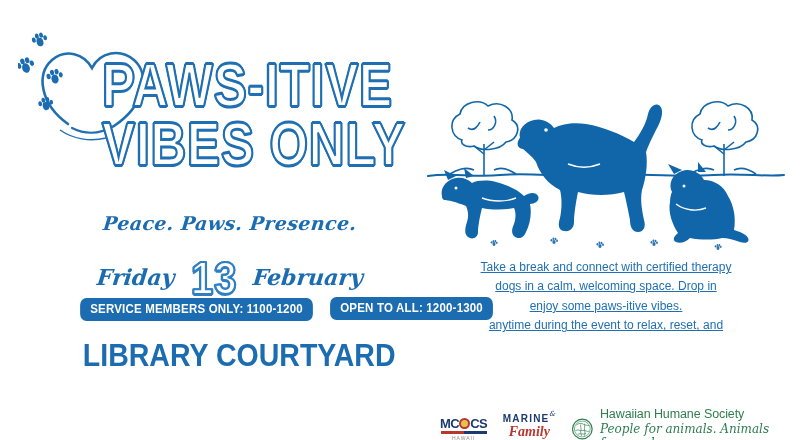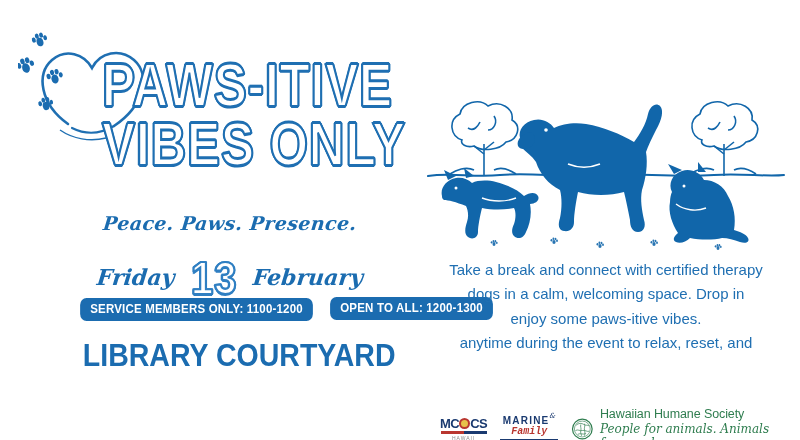--- a/index.html
+++ b/index.html
@@ -159,23 +159,24 @@
     position: absolute;
     left: 12px; top: 92px;
     width: 368px; height: 168px;
   }
   #body-copy {
     position: absolute;
     left: 18px; top: 258px;
     width: 356px;
     text-align: center;
     font-family: "Liberation Sans", sans-serif;
-    font-size: 15px;
+    font-size: 12px;
     line-height: 1.62;
     color: #1f6fb2;
+    text-decoration: underline;
   }
 
   
   #logo-strip {
     position: absolute;
     left: 30px; top: 362px;
     width: 340px;
     height: 40px;
     display: flex;
     align-items: center;
@@ -237,24 +238,24 @@
     line-height: 1;
   }
   #marine-amp {
     font-family: "DejaVu Serif", serif;
     font-style: italic;
     font-size: 7px;
     color: #1a3a70;
     vertical-align: super;
   }
   #marine-family {
-    font-family: Liberation Mono, monospace;
+    font-family: Liberation Serif, serif;
     font-style: italic;
     font-weight: 700;
-    font-size: 10px;
+    font-size: 14px;
     color: #b9362f;
     line-height: 1.05;
     margin-top: -1px;
   }
   #marine-rule {
     width: 58px; height: 1px;
     background: #1a3a70;
     margin: 1.5px 0;
   }
   #marine-sub {

